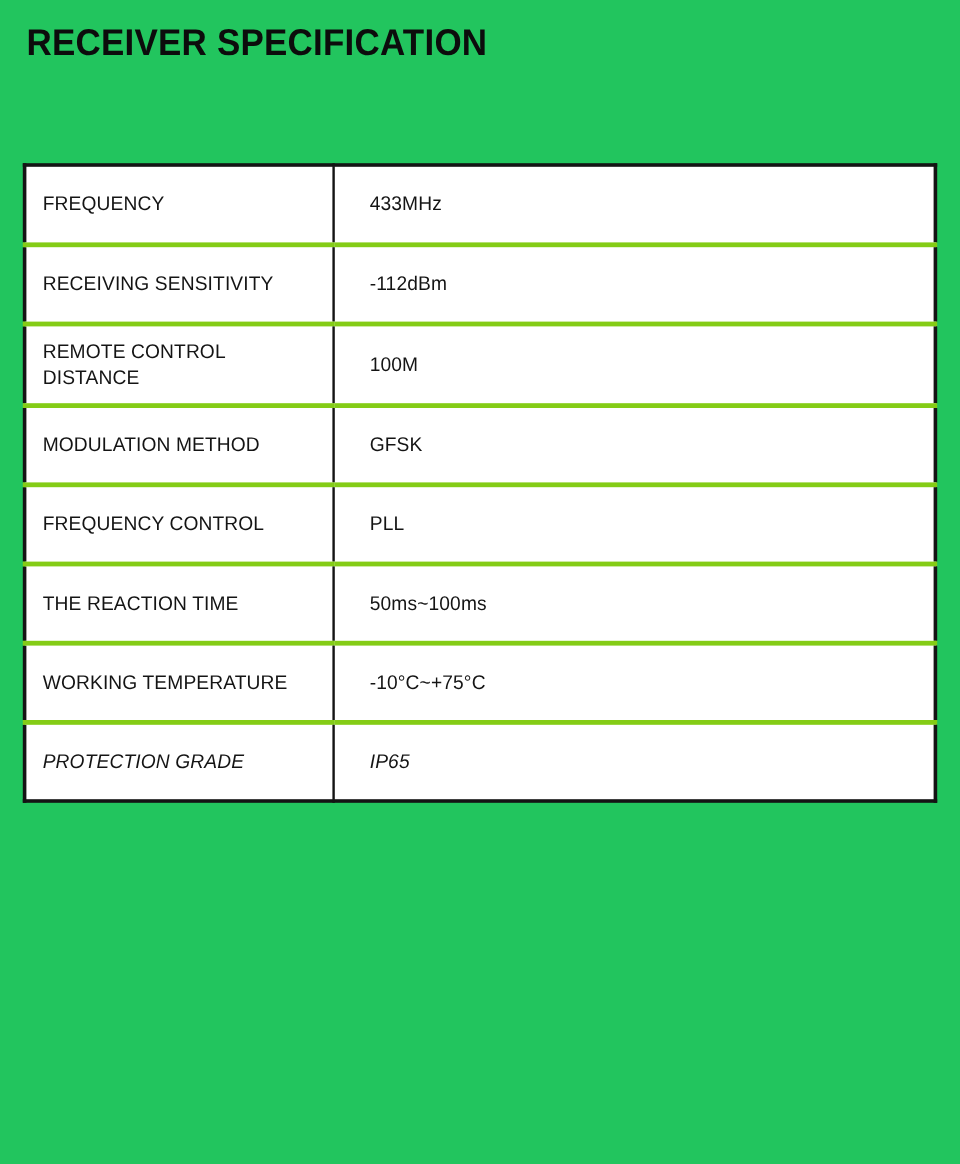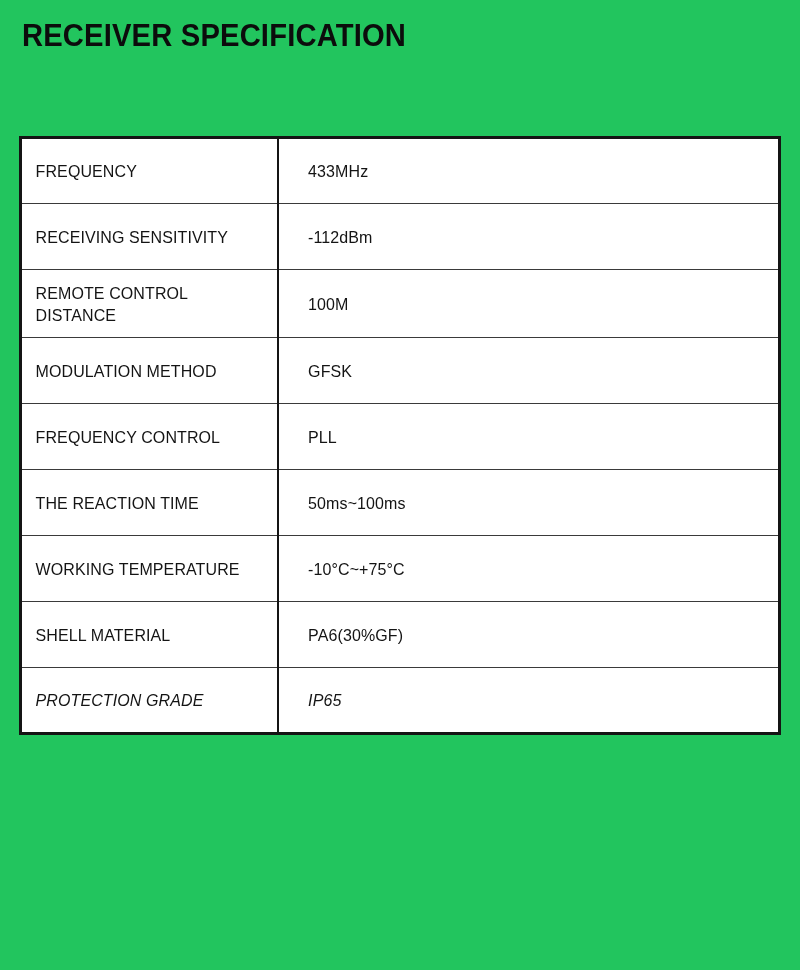--- a/index.html
+++ b/index.html
@@ -59,21 +59,21 @@
   table.spec-table col.col-value { width: 502px; }
 
   table.spec-table tr {
     height: 66px;
   }
   table.spec-table tr.tall {
     height: 68px;
   }
 
   table.spec-table td {
-    border-top: 1px solid #84cc16;
+    border-top: 4px solid #84cc16;
     border-bottom: 1px solid #3a3a3a;
     vertical-align: middle;
     padding: 0;
     background: #ffffff;
   }
   table.spec-table tr:first-child td {
     border-top: none;
   }
   table.spec-table tr:last-child td {
     border-bottom: none;
@@ -182,28 +182,20 @@
 
         <tr>
           <td class="cell-label">
             <span class="label-text">WORKING TEMPERATURE</span>
           </td>
           <td class="cell-value">
             <span class="value-text">-10°C~+75°C</span>
           </td>
         </tr>
 
-        <tr>
-          <td class="cell-label">
-            <span class="label-text">SHELL MATERIAL</span>
-          </td>
-          <td class="cell-value">
-            <span class="value-text">PA6(30%GF)</span>
-          </td>
-        </tr>
 
         <tr>
           <td class="cell-label">
             <span class="label-text">PROTECTION GRADE</span>
           </td>
           <td class="cell-value">
             <span class="value-text">IP65</span>
           </td>
         </tr>
 

